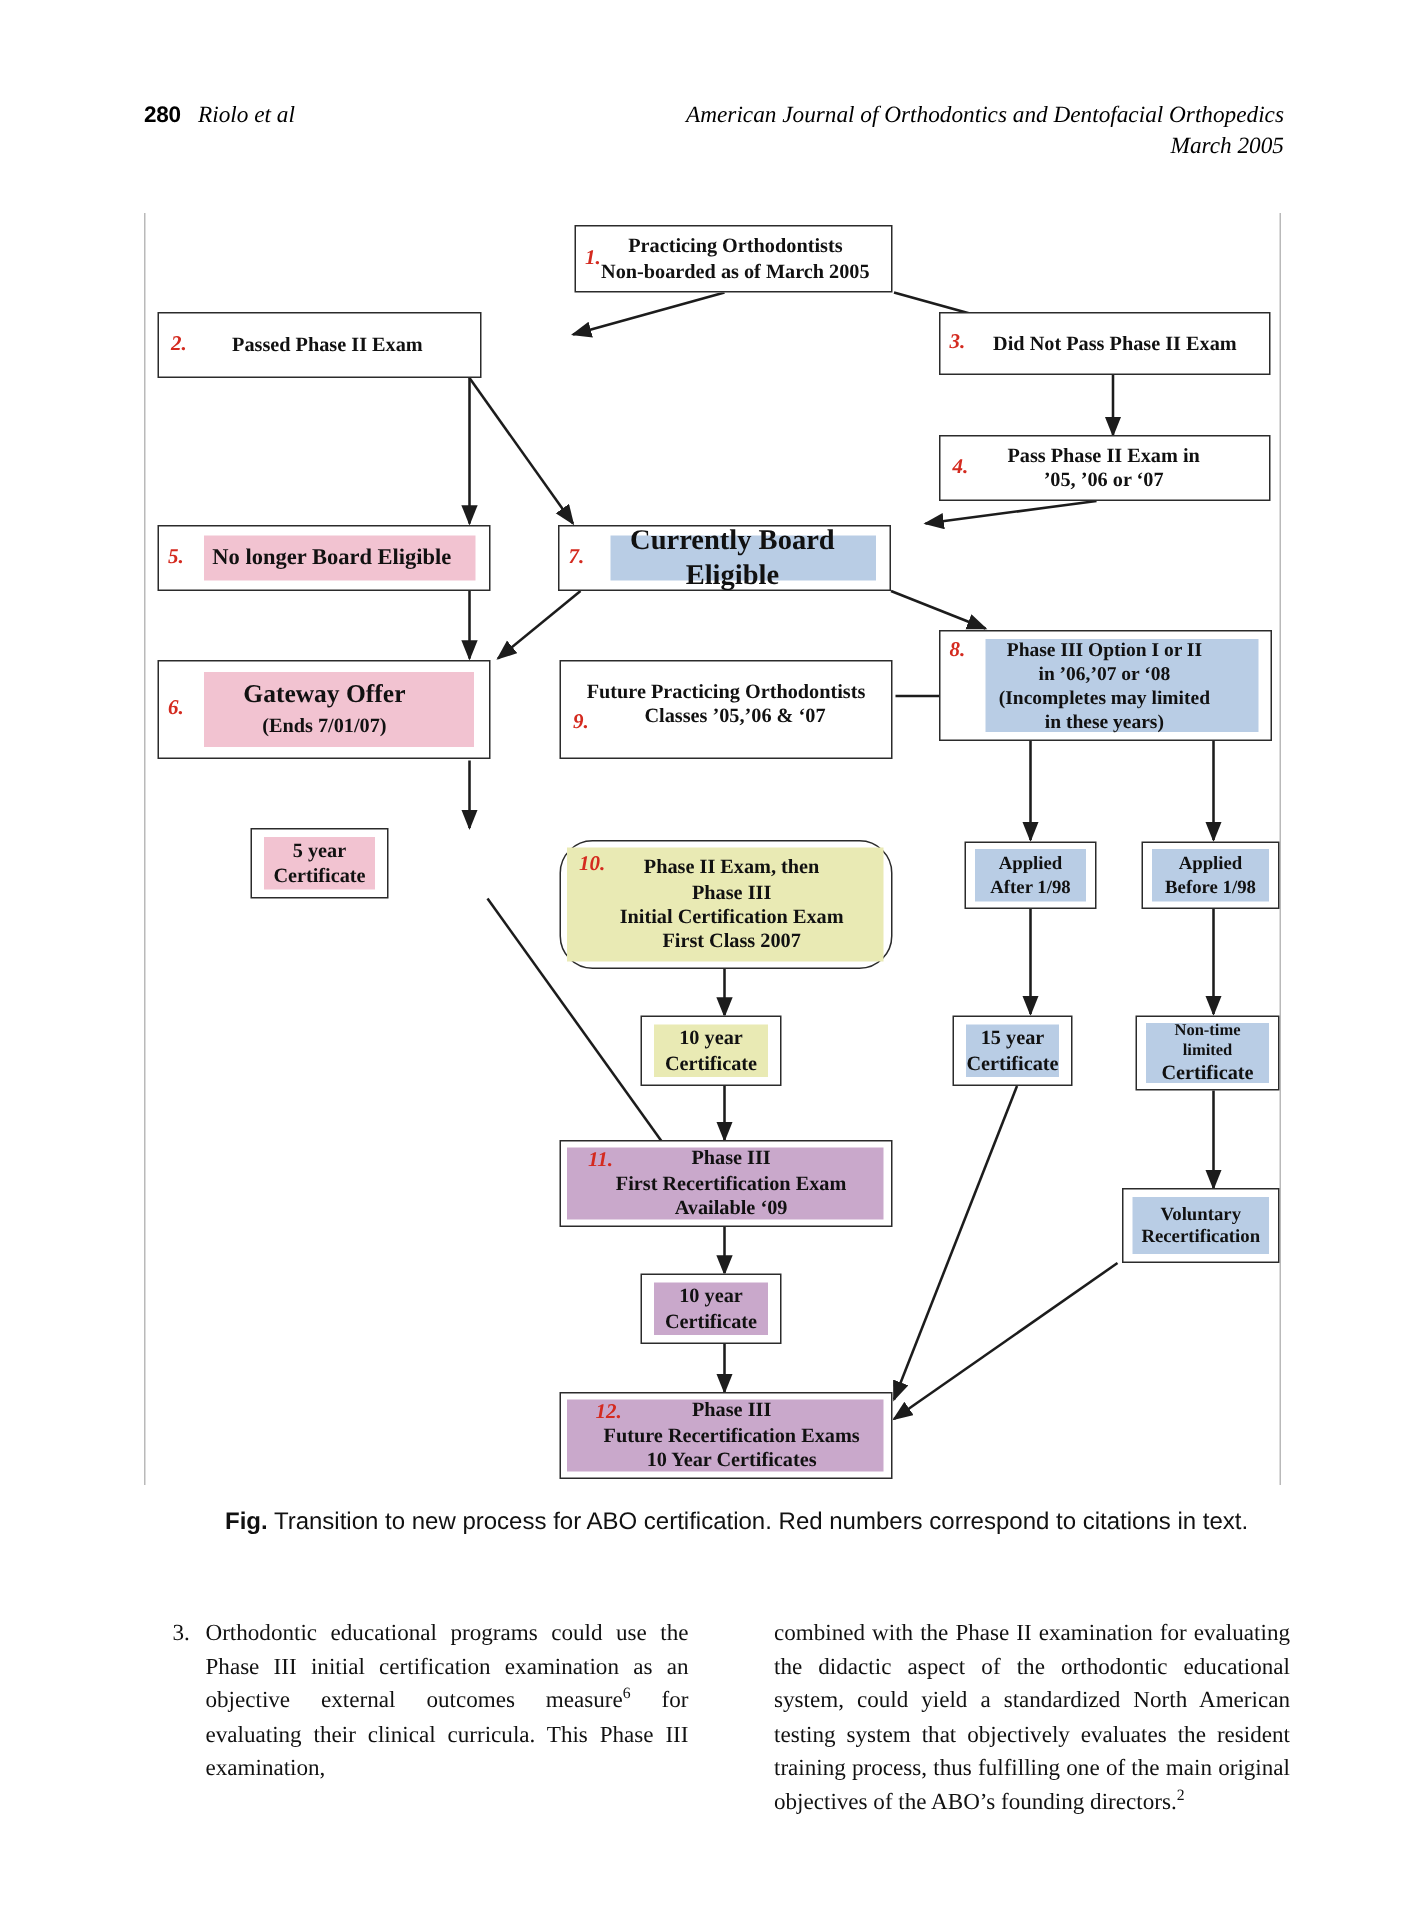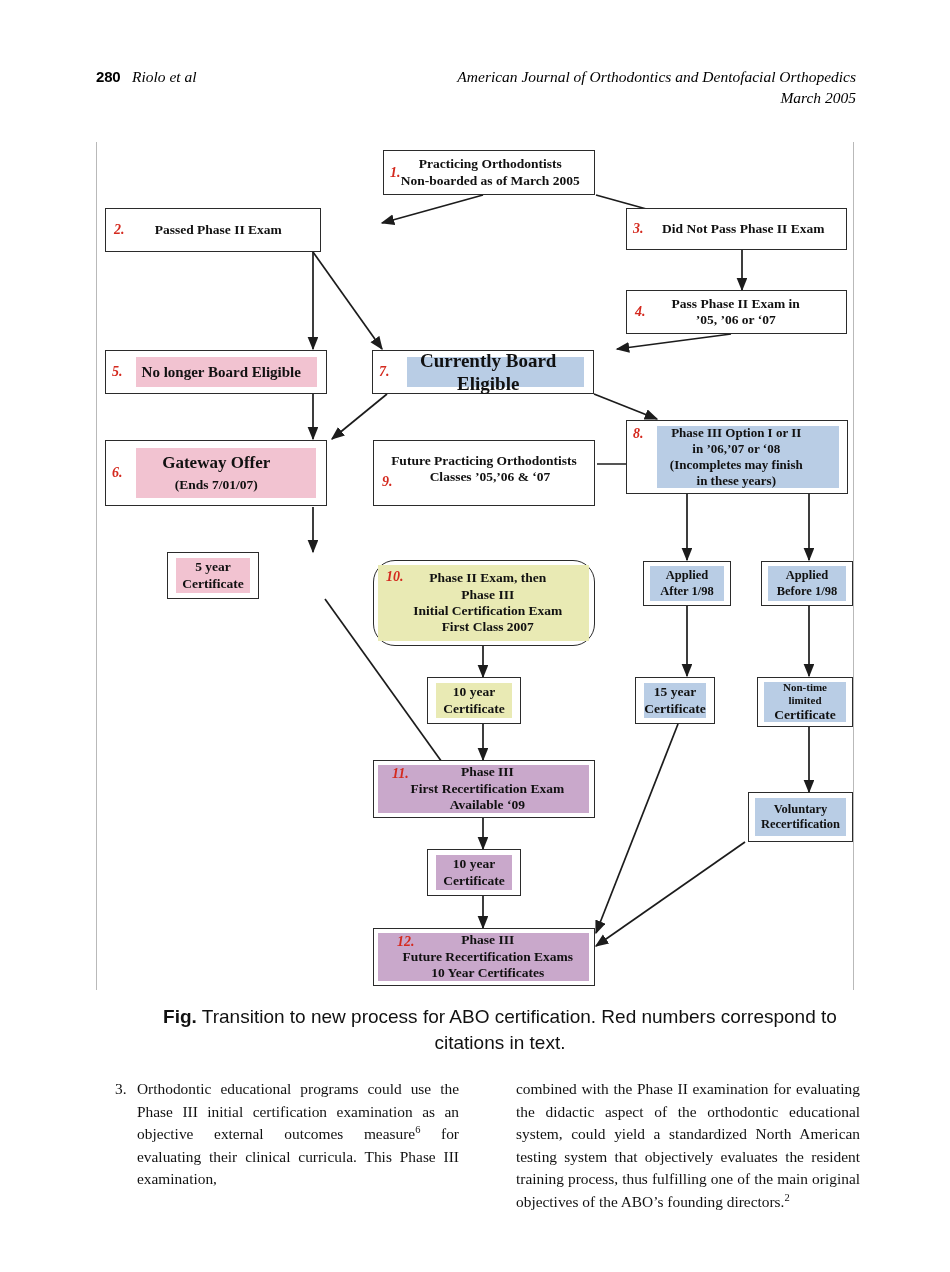--- a/index.html
+++ b/index.html
@@ -110,24 +110,23 @@
   }
   .node.plain .txt { text-align: center; }
 
   
   #fig-caption {
     position: absolute;
     left: 150px;
     top: 1004px;
     width: 700px;
     font-family: "Liberation Sans", sans-serif;
-    font-size: 19px;
+    font-size: 16px;
     color: #111;
     line-height: 1.35;
-    text-align: center;
   }
   #fig-caption .lead {
     font-weight: bold;
   }
 
   
   .col {
     position: absolute;
     top: 1078px;
     width: 344px;
@@ -271,21 +270,21 @@
     <span class="num" style="position:absolute; left:8px; top:33px; font-size:14px;">9.</span>
     <span class="txt" style="display:block; font-size:13.5px; margin-left:12px;">Classes ’05,’06 &amp; ‘07</span>
   </div>
 
   <div class="node" id="n8" style="left:529px; top:278px; width:222px; height:74px; padding:0 6px;">
     <span class="fill" style="left:30px; top:5px; right:8px; bottom:5px; background:#b9cde5;"></span>
     <span class="num" style="font-size:14px; align-self:flex-start; margin-top:5px;">8.</span>
     <span class="txt" style="font-size:13px; margin-left:-12px;">
       <span>Phase III Option I or II</span><br>
       <span>in ’06,’07 or ‘08</span><br>
-      <span>(Incompletes may finish</span><br>
+      <span>(Incompletes may limited</span><br>
       <span>in these years)</span>
     </span>
   </div>
 
   <div class="node plain" id="c5y" style="left:70px; top:410px; width:92px; height:47px;">
     <span class="fill" style="left:8px; top:5px; right:8px; bottom:5px; background:#f2c3d1;"></span>
     <span class="txt" style="font-size:13.5px;">
       <span>5 year</span><br><span>Certificate</span>
     </span>
   </div>

